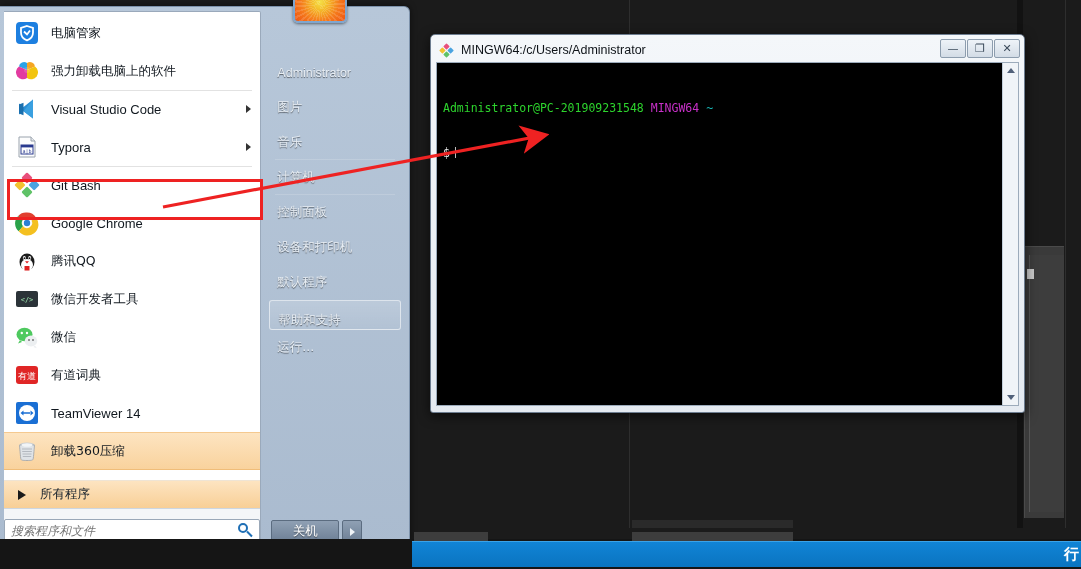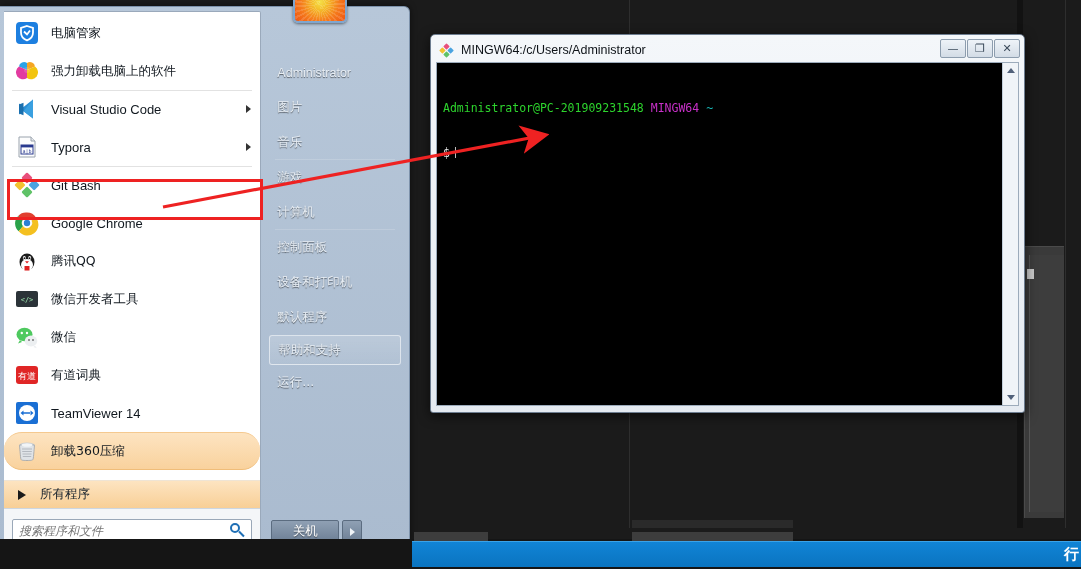--- a/index.html
+++ b/index.html
@@ -92,39 +92,39 @@
     position: absolute; right: 9px; top: 50%; transform: translateY(-50%);
     width: 0; height: 0;
     border-left: 5px solid #333; border-top: 4px solid transparent; border-bottom: 4px solid transparent;
   }
   .prog-item.divider-above::before {
     content: ""; position: absolute; left: 8px; right: 8px; top: 0;
     height: 1px; background: #e2e2e2;
   }
   .prog-item.hl {
     background: linear-gradient(#fde4c1,#f9d29d);
-    border-top: 1px solid #f5c98f; border-bottom: 1px solid #f0bd79; border-radius: 18px;
+    border-top: 1px solid #f5c98f; border-bottom: 1px solid #f0bd79;
   }
   
   #all-programs {
     position: relative;
     display: flex; align-items: center; height: 28px;
     background: linear-gradient(#fde4c1,#f8cf96);
     border-top: 1px solid #efe4d4;
     font-family: "DejaVu Sans", sans-serif;
     font-size: 12.5px; color: #15202b;
   }
   #all-programs .tri {
     width: 0; height: 0; margin: 0 14px 0 14px;
     border-left: 8px solid #1a1a1a; border-top: 5px solid transparent; border-bottom: 5px solid transparent;
   }
   
   #search-wrap {
     height: 44px; border-top: 1px solid #cdd6e0;
-    background: #f4f6f8; display: flex; align-items: center; padding: 0 8px;
+    background: #f4f6f8; display: flex; align-items: center; padding: 0 0;
   }
   #search-box {
     position: relative; flex: 1; height: 24px;
     background: #fff; border: 1px solid #9aa8b8; border-radius: 2px;
     display: flex; align-items: center;
   }
   #search-box input {
     flex: 1; border: none; outline: none; background: transparent;
     font-style: italic; font-size: 12px; color: #7a7a7a;
     padding: 0 6px; font-family: "DejaVu Sans", sans-serif;
@@ -172,20 +172,21 @@
   .place-item.sep-below::after {
     content: ""; position: absolute; left: 14px; right: 14px; bottom: 0;
     height: 1px; background: rgba(255,255,255,.16);
   }
   .place-item.framed {
     margin: 0 8px; padding-left: 8px;
     background: linear-gradient(rgba(255,255,255,.16), rgba(255,255,255,.04));
     border: 1px solid rgba(255,255,255,.55);
     border-radius: 3px;
     height: 30px;
+    align-items: flex-end;
   }
   #shutdown-row {
     margin-top: auto; margin-bottom: 14px; padding-left: 10px;
     display: flex; align-items: center;
   }
   #shutdown-btn {
     width: 68px; height: 23px;
     background: linear-gradient(#8fa0b4, #6d7f95);
     border: 1px solid #5b6c80; border-radius: 2px;
     color: #fff; font-size: 12.5px; font-family: "DejaVu Sans", sans-serif;
@@ -484,23 +485,20 @@
     </div>
 
     <div class="place-item en">
       <span>Administrator</span>
     </div>
     <div class="place-item">
       <span>图片</span>
     </div>
     <div class="place-item sep-below">
       <span>音乐</span>
-    </div>
-    <div class="place-item">
-      <span>游戏</span>
     </div>
     <div class="place-item sep-below">
       <span>计算机</span>
     </div>
     <div class="place-item">
       <span>控制面板</span>
     </div>
     <div class="place-item">
       <span>设备和打印机</span>
     </div>

